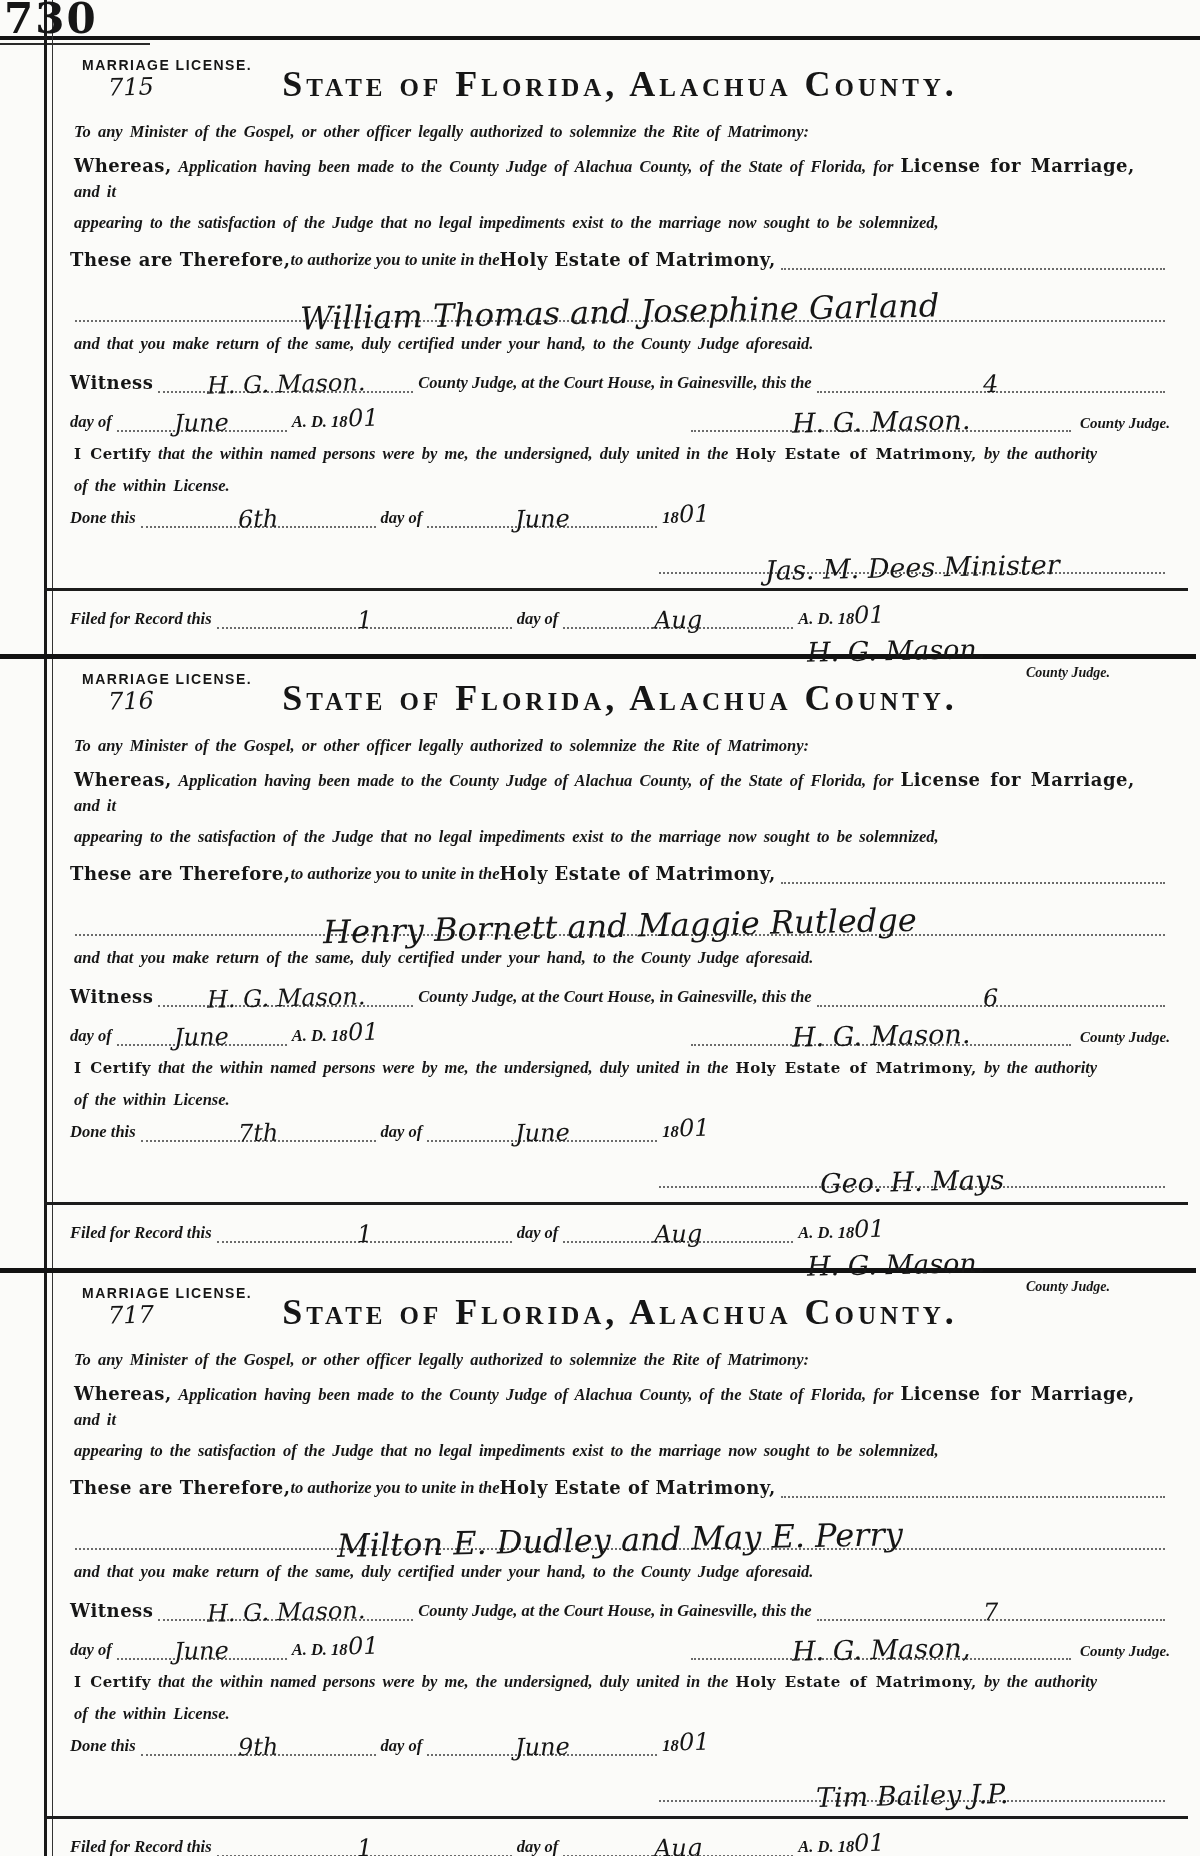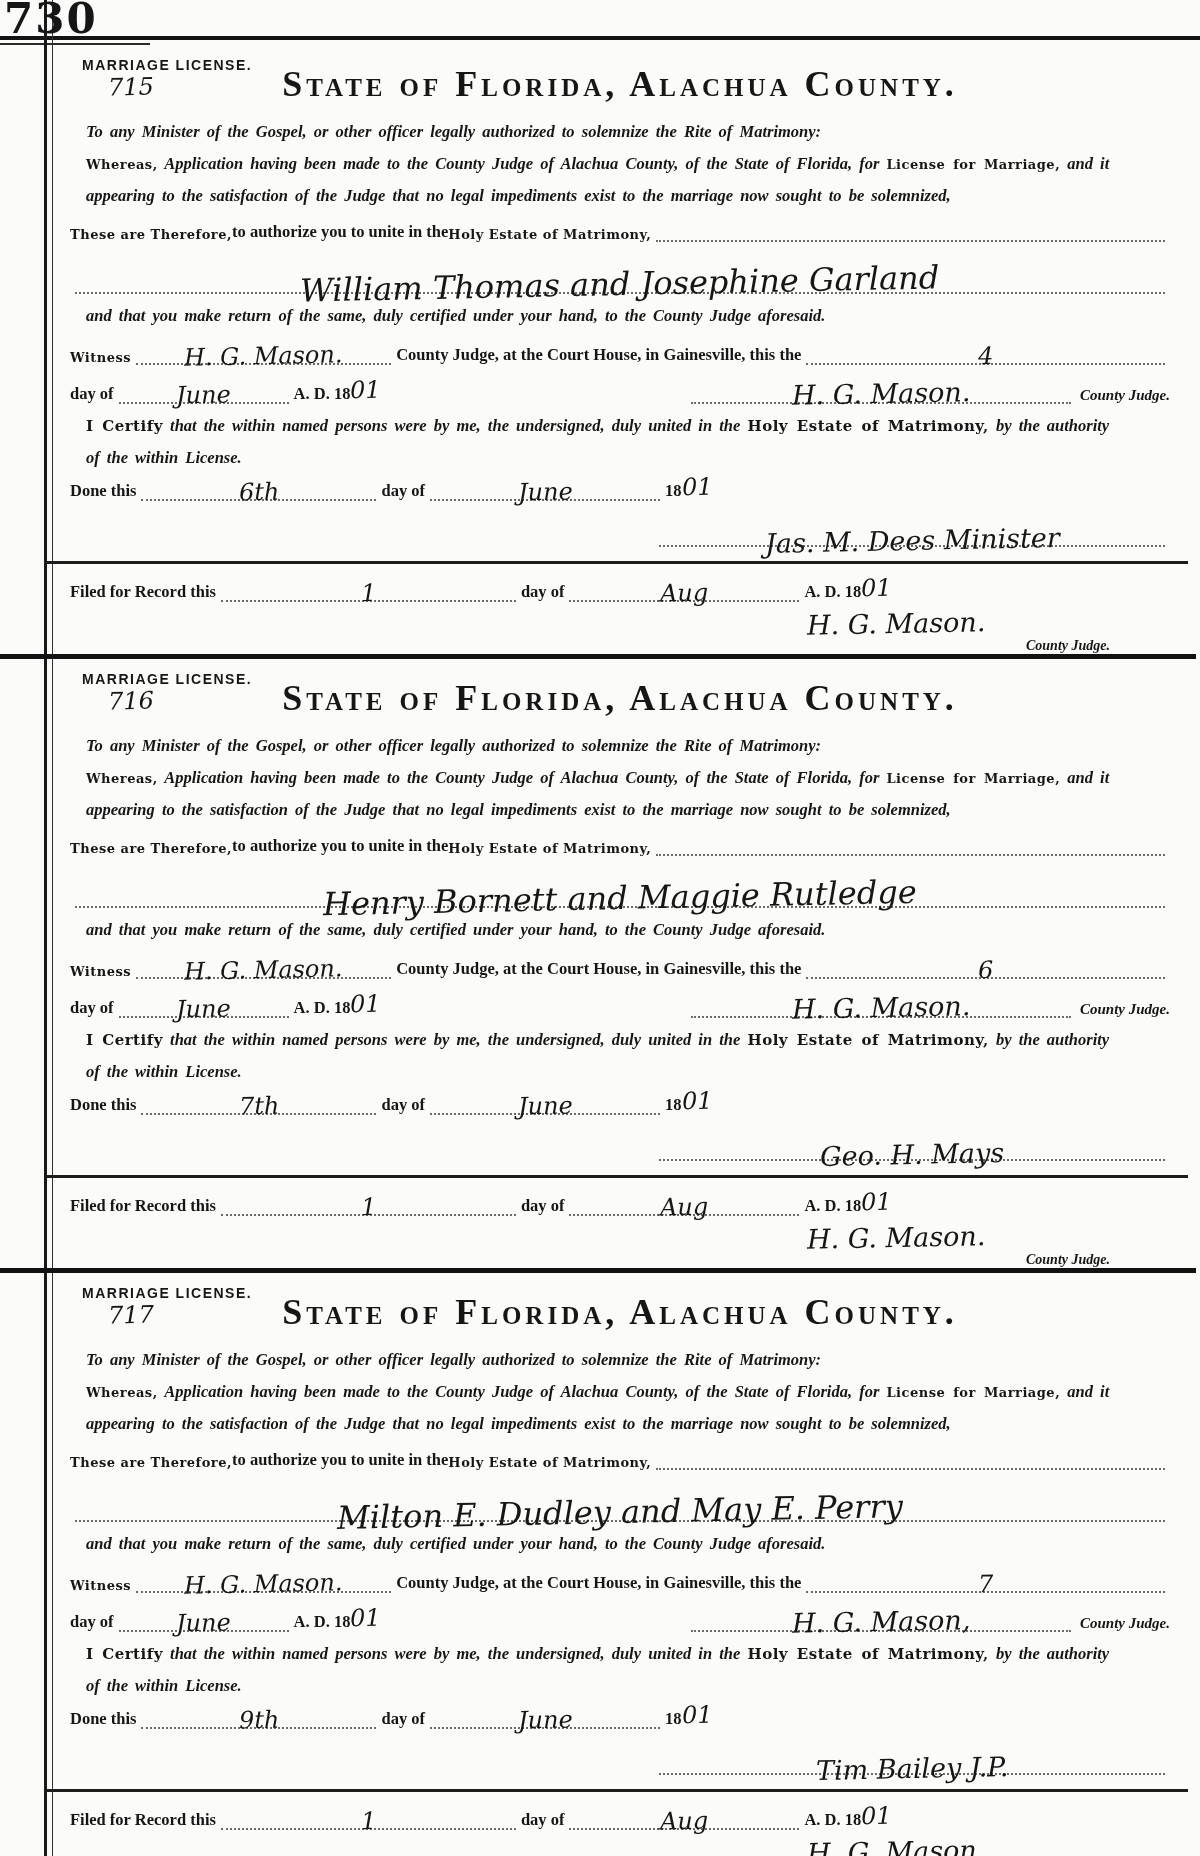--- a/index.html
+++ b/index.html
@@ -36,23 +36,23 @@
   }
   .cert-title{
     text-align:center;
     font-variant:small-caps;
     font-weight:bold;
     font-size:36px;
     letter-spacing:4px;
     padding-top:8px;
   }
 
-  .pt{font-weight:bold;font-size:16.5px;white-space:nowrap;}
-  .para{font-style:italic;font-weight:bold;font-size:16.5px;line-height:1.5;margin:7px 16px;word-spacing:3px;}
-  .bl{font-style:normal;font-weight:900;letter-spacing:0.5px;font-family:"DejaVu Serif", serif;font-size:13px;white-space:nowrap;}
+  .pt{font-style:italic;font-weight:bold;font-size:16.5px;white-space:nowrap;}
+  .para{font-style:italic;font-weight:bold;font-size:16.5px;line-height:1.5;margin:7px 4px;word-spacing:3px;}
+  .bl{font-style:normal;font-weight:900;letter-spacing:0.5px;font-family:"DejaVu Serif", serif;font-size:18px;white-space:nowrap;}
 
   .hw{
     font-family:"DejaVu Serif", serif;
     font-style:italic;
     font-weight:normal;
     font-size:24px;
     white-space:nowrap;
     transform:rotate(-1.2deg);
   }
   .hw.big{font-size:32px;}

